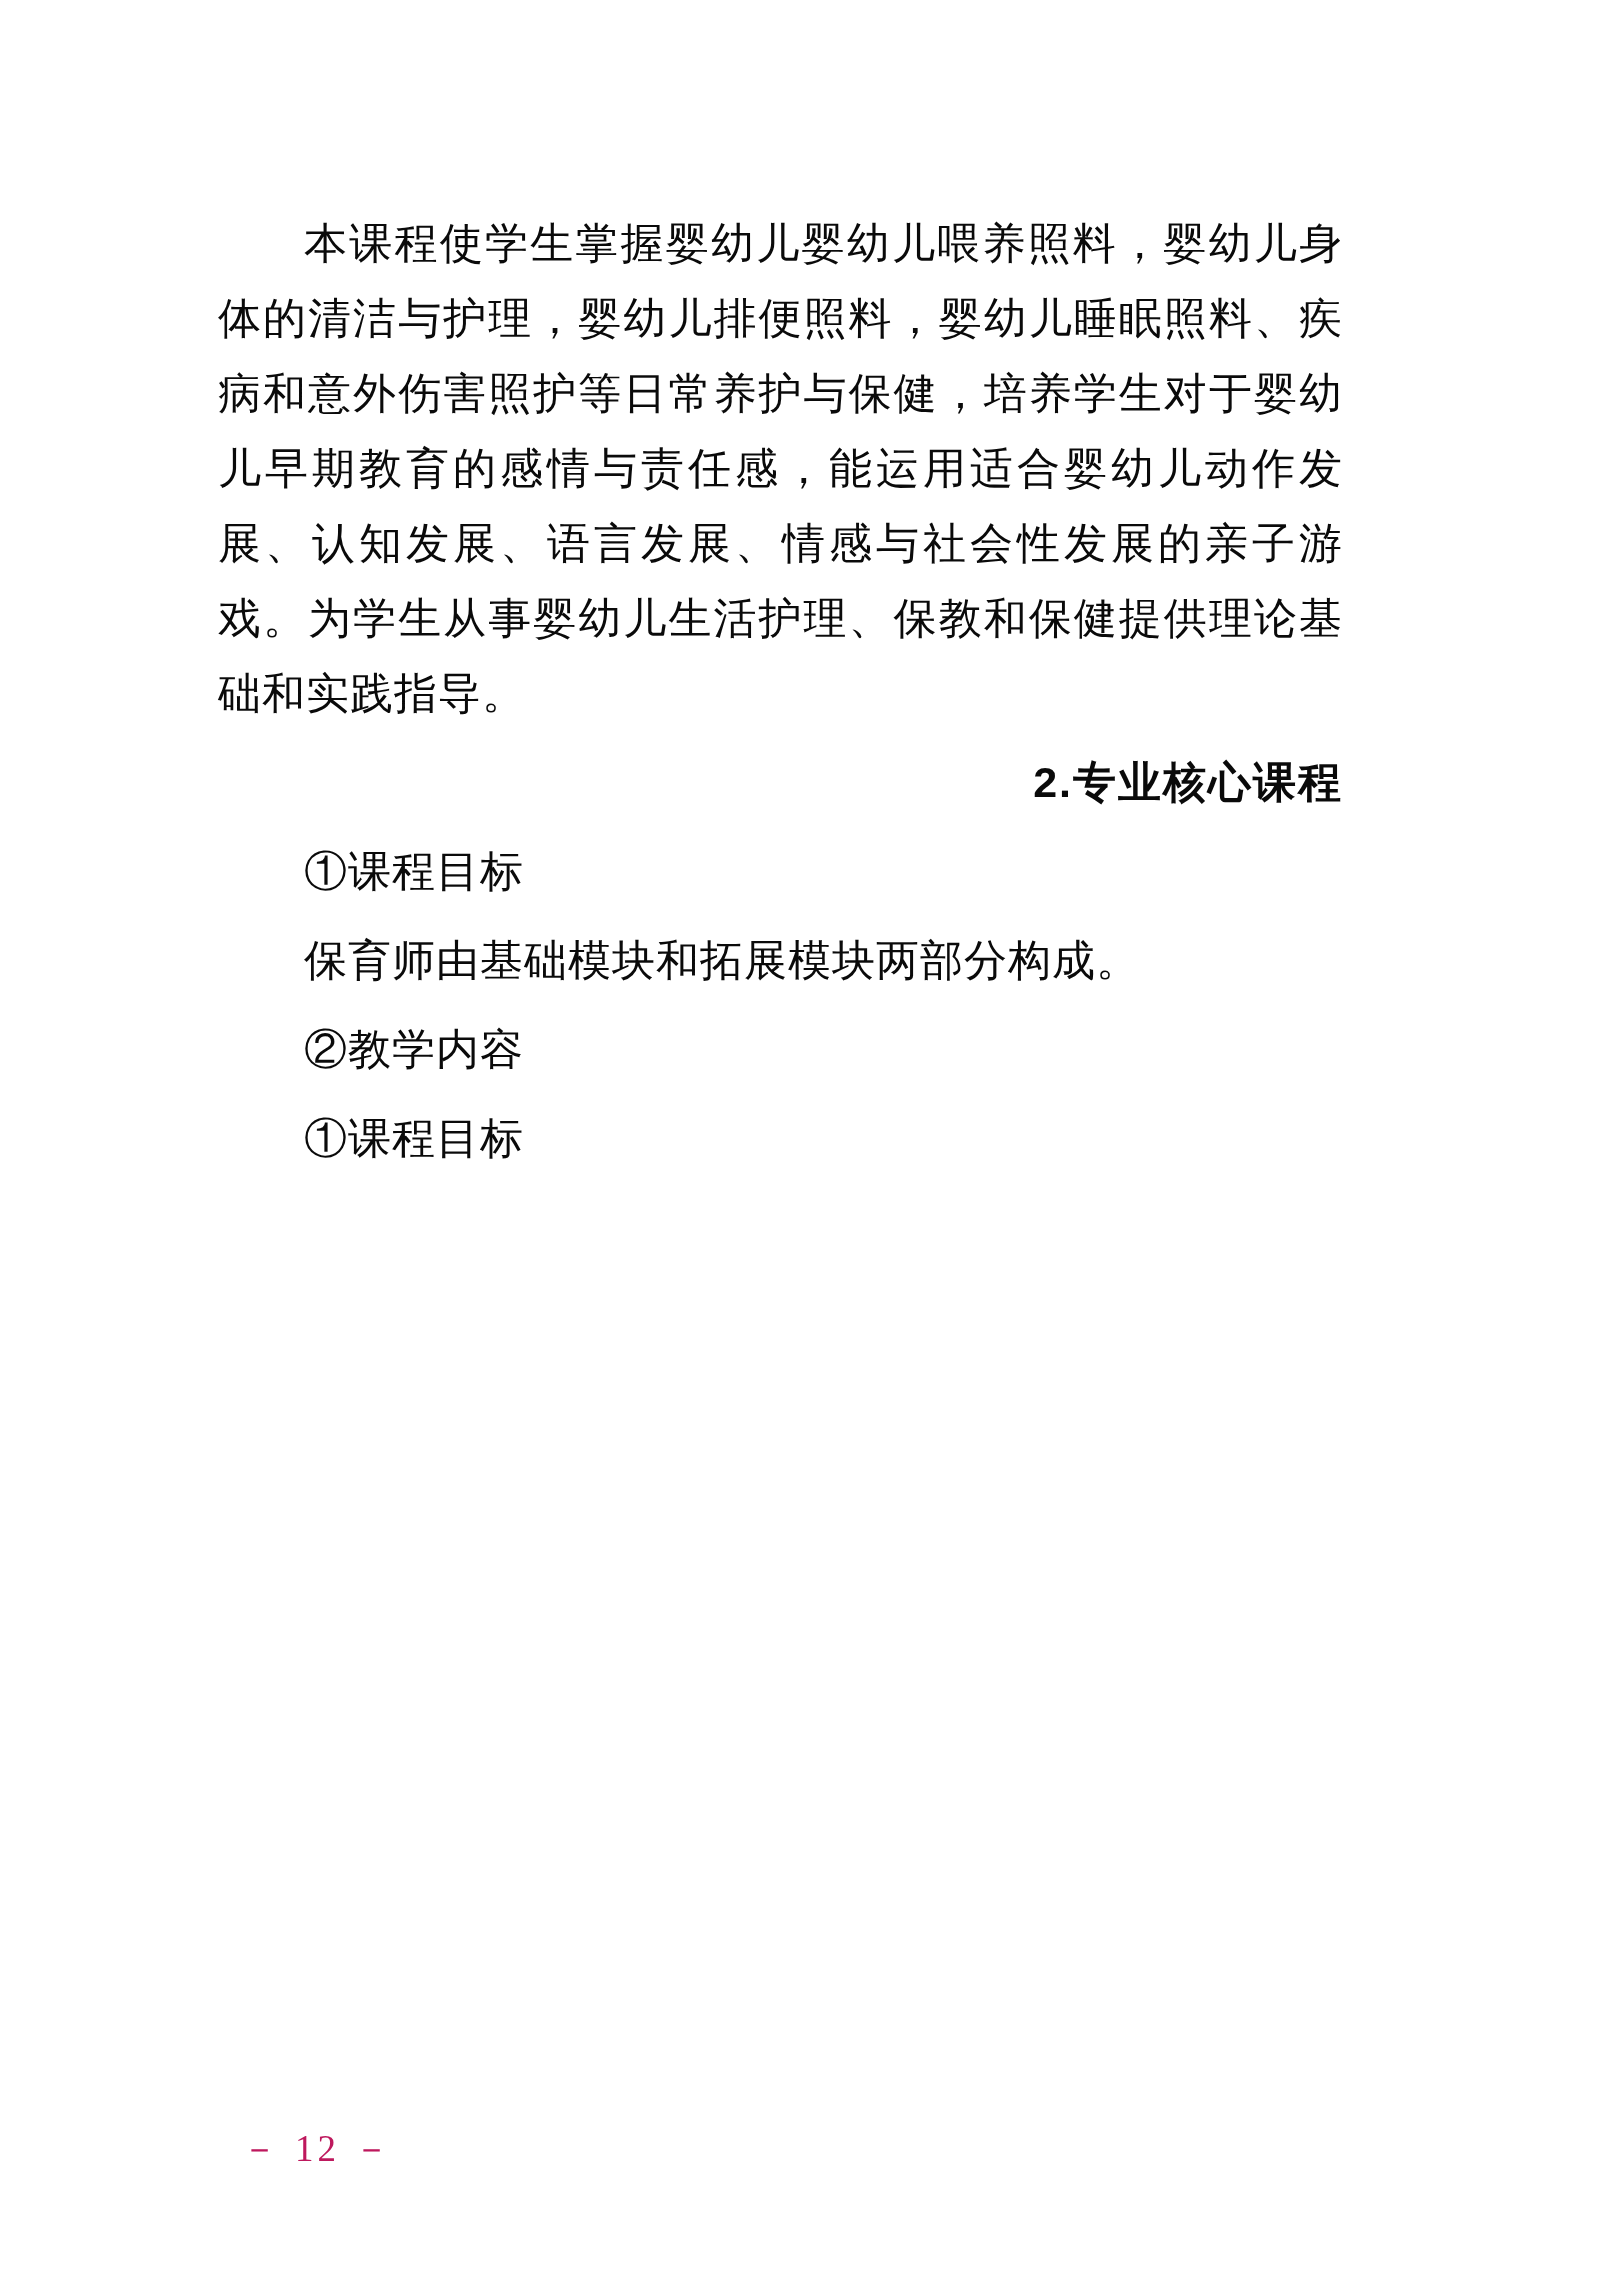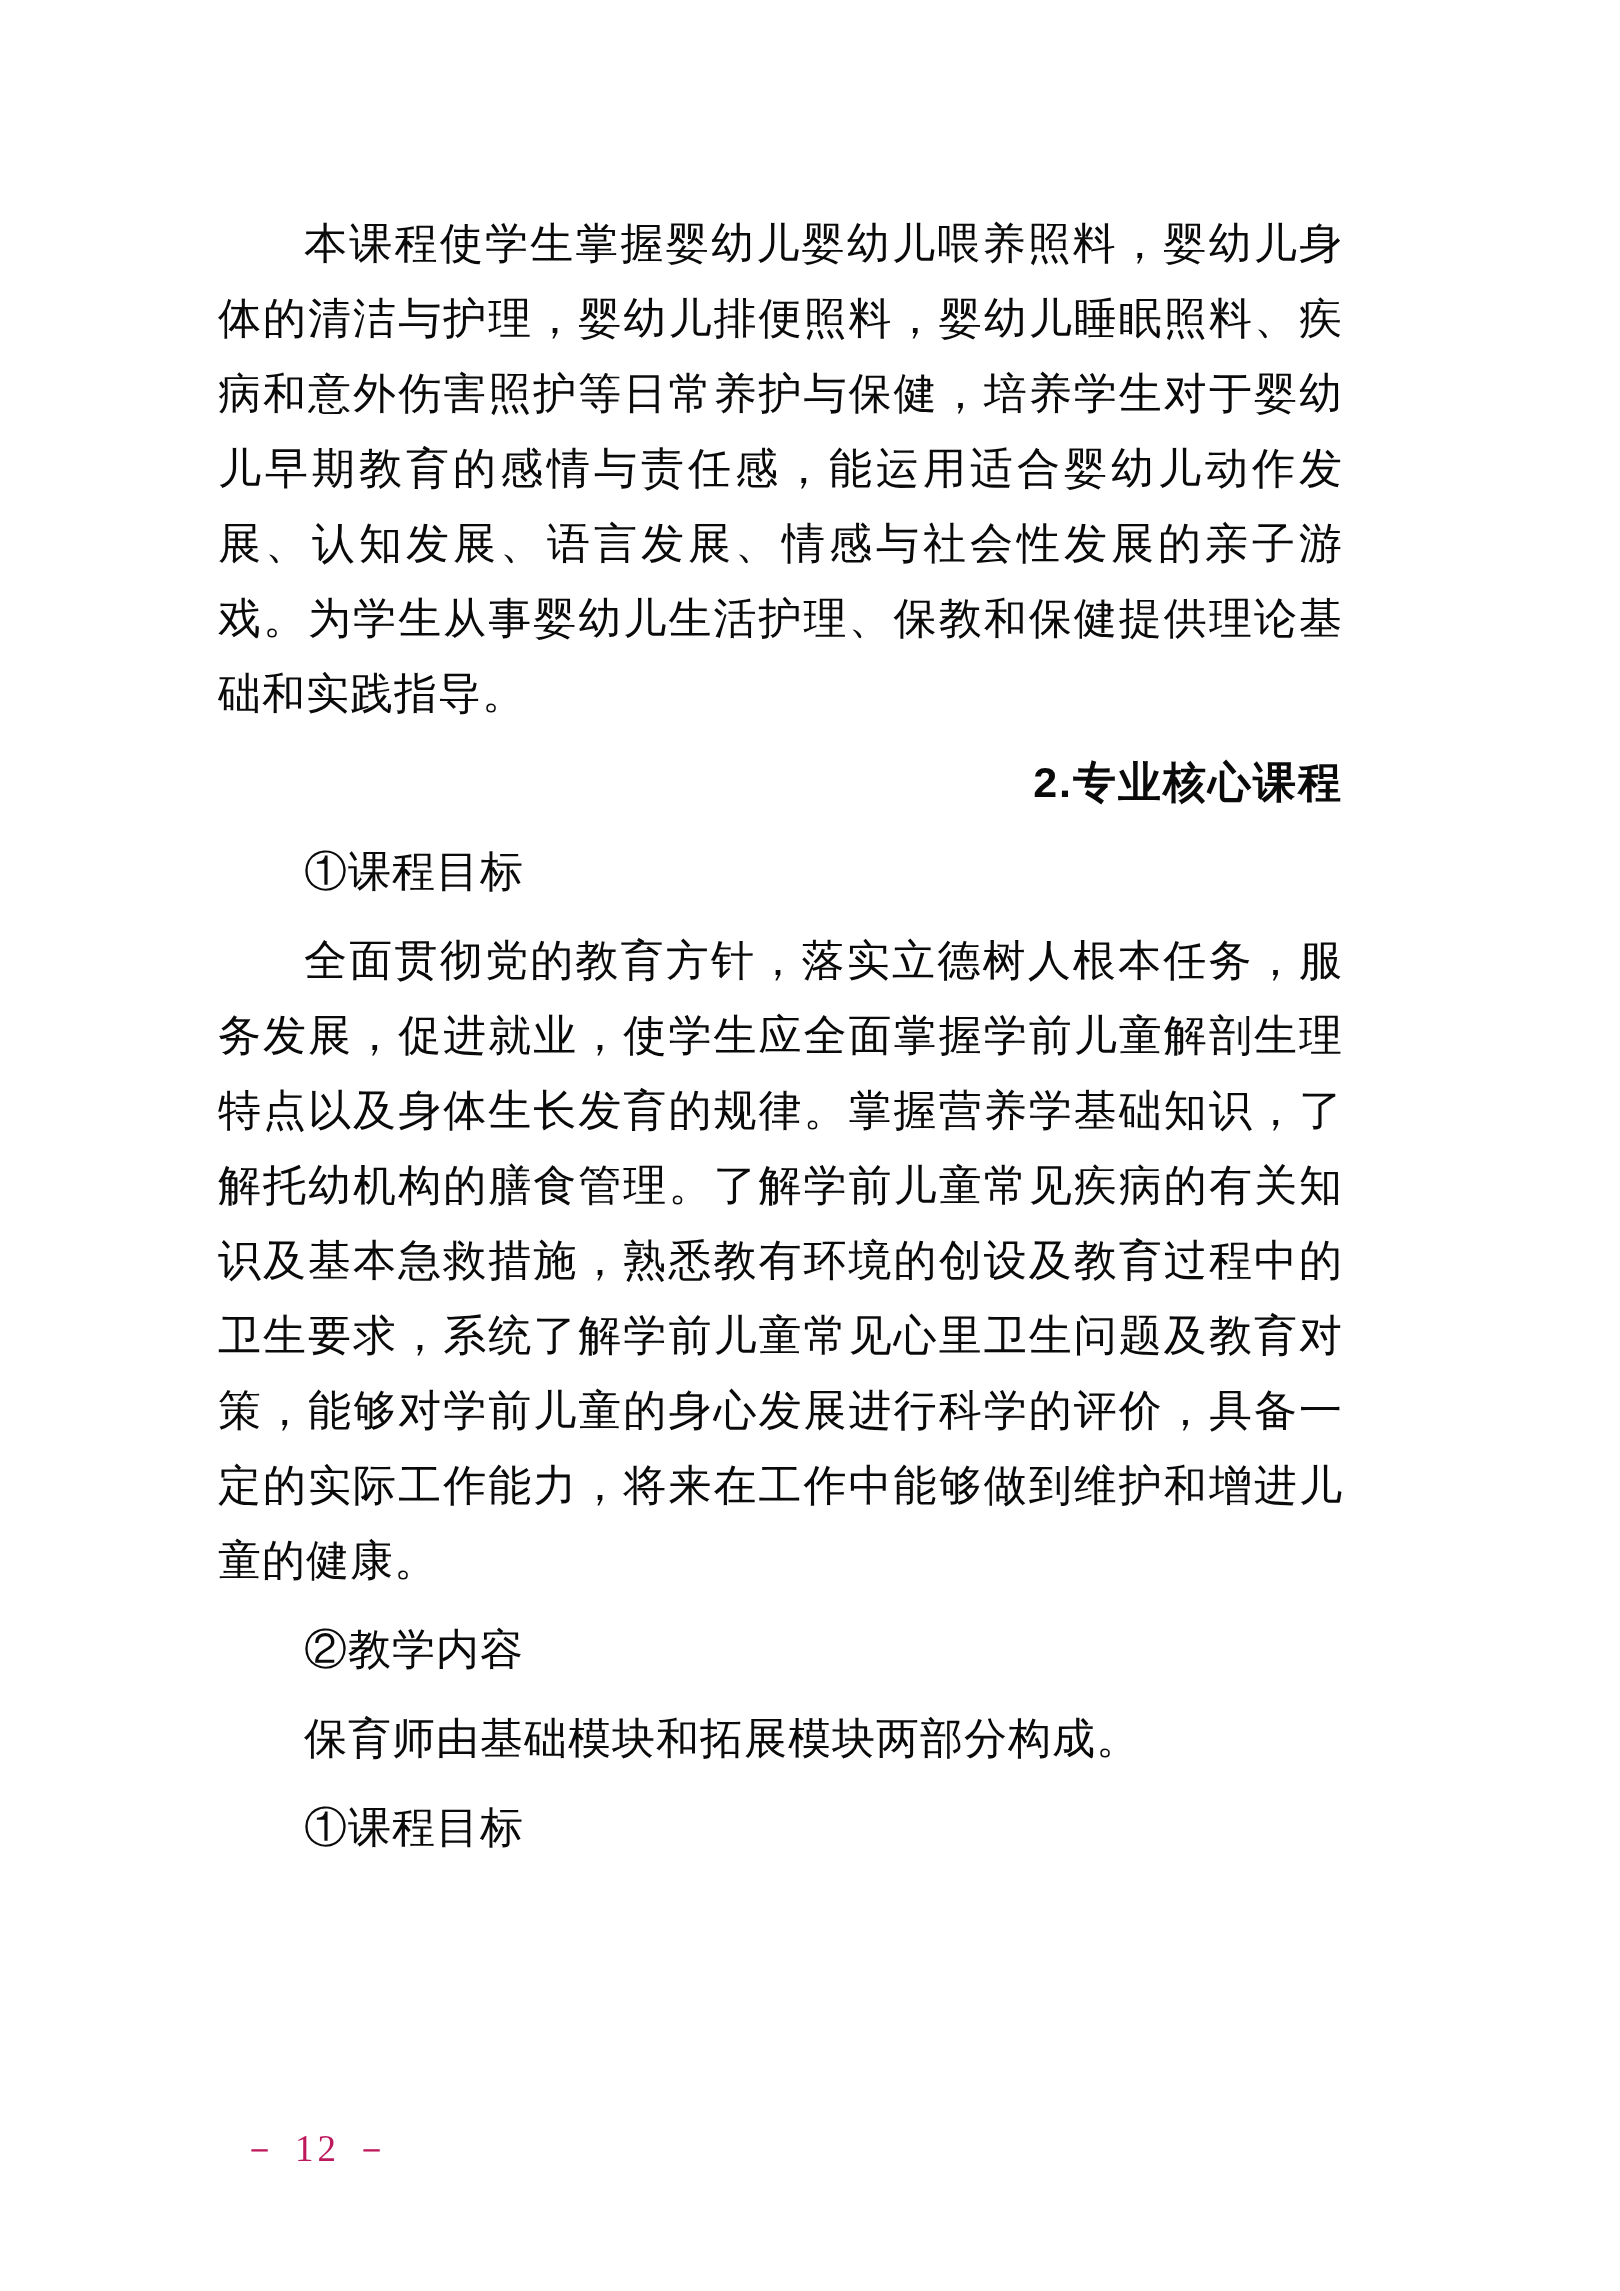--- a/index.html
+++ b/index.html
@@ -56,20 +56,19 @@
   }
 </style>
 </head>
 <body>
 
 <div class="page">
   <div class="content">
       <div class="block paragraph">本课程使学生掌握婴幼儿婴幼儿喂养照料，婴幼儿身体的清洁与护理，婴幼儿排便照料，婴幼儿睡眠照料、疾病和意外伤害照护等日常养护与保健，培养学生对于婴幼儿早期教育的感情与责任感，能运用适合婴幼儿动作发展、认知发展、语言发展、情感与社会性发展的亲子游戏。为学生从事婴幼儿生活护理、保教和保健提供理论基础和实践指导。</div>
       <div class="block heading">2.专业核心课程</div>
       <div class="block subheading">①课程目标</div>
-      <div class="block paragraph">全面贯彻党的教育方针，落实立德树人根本任务，服务发展，促进就业，使学生应全面掌握学前儿童解剖生理特点以及身体生长发育的规律。掌握营养学基础知识，了解托幼机构的膳食管理。了解学前儿童常见疾病的有关知识及基本急救措施，熟悉教有环境的创设及教育过程中的卫生要求，系统了解学前儿童常见心里卫生问题及教育对策，能够对学前儿童的身心发展进行科学的评价，具备一定的实际工作能力，将来在工作中能够做到维护和增进儿童的健康。</div>
+      <div class="block paragraph">保育师由基础模块和拓展模块两部分构成。</div>
       <div class="block subheading">②教学内容</div>
-      <div class="block paragraph">保育师由基础模块和拓展模块两部分构成。</div>
       <div class="block subheading">①课程目标</div>
     </div>
   <div class="page-number">－ 12 －</div>
 </div>
 
 
 </body></html>

